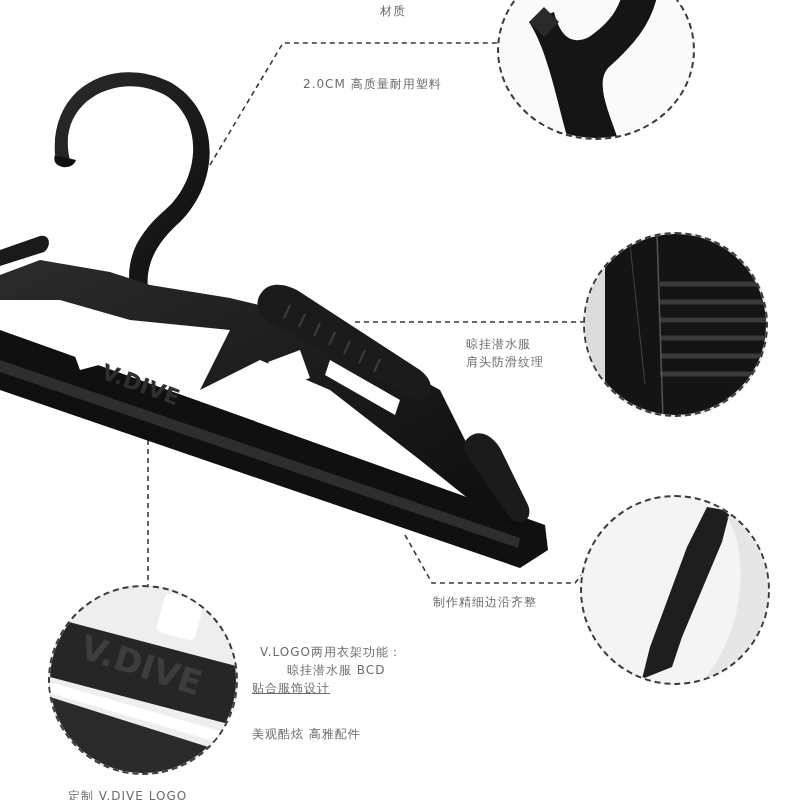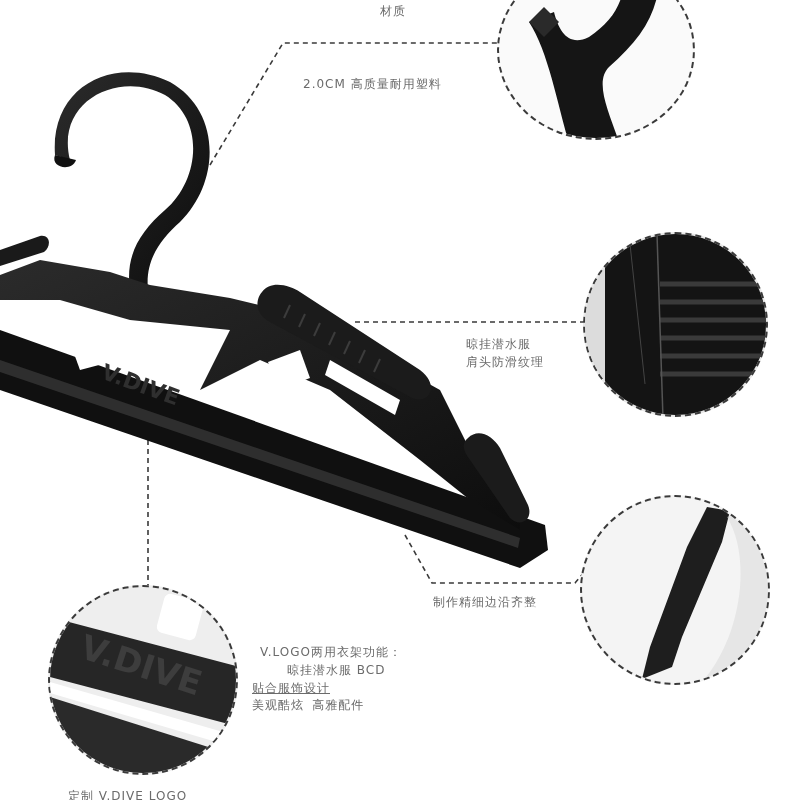--- a/index.html
+++ b/index.html
@@ -109,15 +109,15 @@
 <div class="abs label" style="left:303px;top:52px;margin-top:24px;">2.0CM 高质量耐用塑料</div>
 
 <div class="abs label" style="left:466px;top:336px;">晾挂潜水服</div>
 <div class="abs label" style="left:466px;top:354px;">肩头防滑纹理</div>
 
 <div class="abs label" style="left:433px;top:594px;">制作精细边沿齐整</div>
 
 <div class="abs label" style="left:260px;top:644px;">V.LOGO两用衣架功能：</div>
 <div class="abs label" style="left:252px;top:662px;margin-left:35px;">晾挂潜水服 BCD</div>
 <div class="abs label" style="left:252px;top:680px;text-decoration:underline;">贴合服饰设计</div>
-<div class="abs label" style="left:252px;top:698px;font-family:Liberation Mono, monospace;">美观酷炫 高雅配件</div>
+<div class="abs label" style="left:252px;top:726px;">美观酷炫 高雅配件</div>
 
 <div class="abs label" style="left:68px;top:788px;">定制 V.DIVE LOGO</div>
 
 </body></html>

